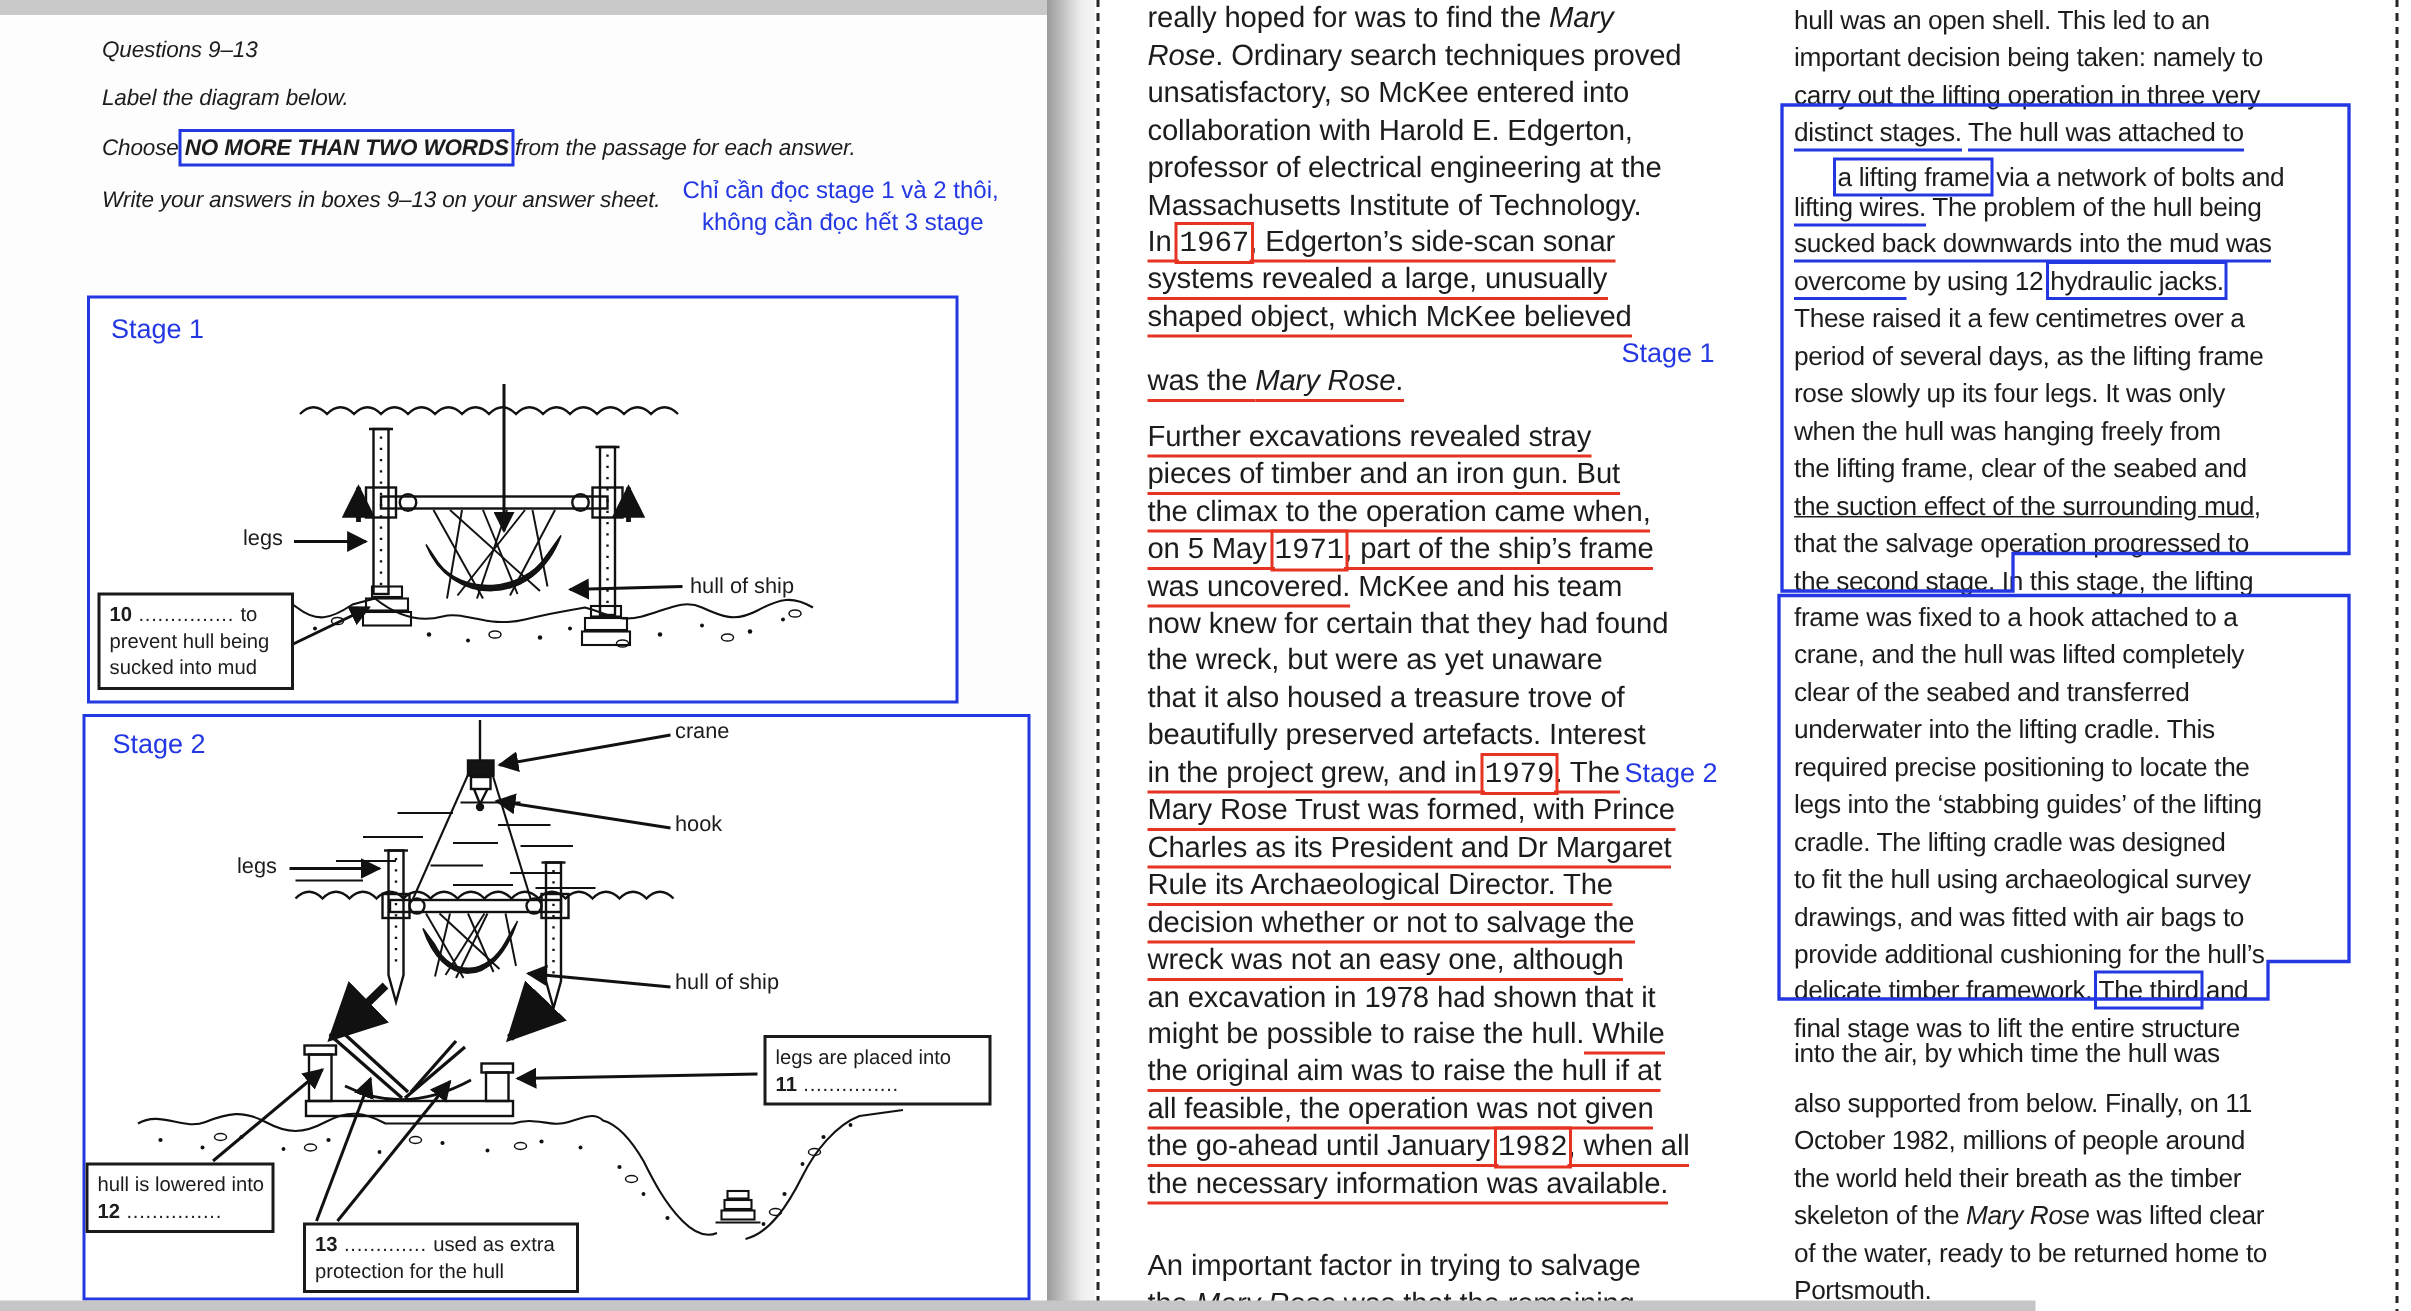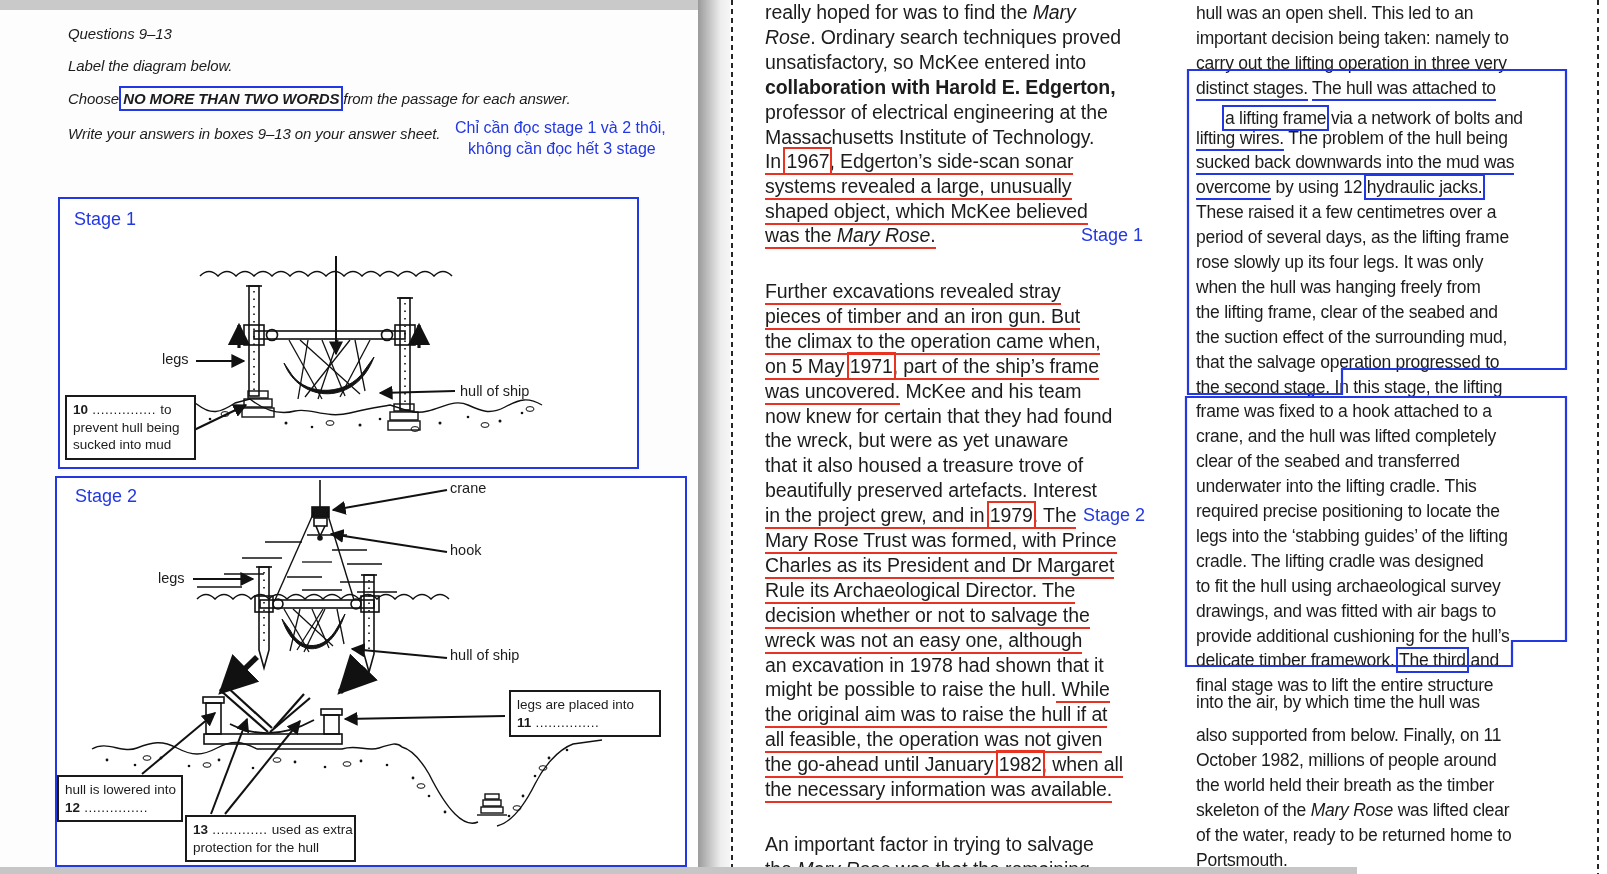--- a/index.html
+++ b/index.html
@@ -41,21 +41,21 @@
   .dashed-edge{position:absolute;top:0;width:2px;height:874px;
      background:repeating-linear-gradient(to bottom,#262626 0 5px,transparent 5px 9px);}
   #edge-left{left:731px;} #edge-right{left:1597px;}
 
   .text-line{position:absolute;white-space:pre;}
   .col1 .text-line{font-size:19.5px;letter-spacing:-.1px;}
   .col2 .text-line{font-size:17.5px;letter-spacing:-.25px;}
   .it{font-style:italic}
   .bd{font-weight:700}
   .ru{border-bottom:2.5px solid var(--red);padding-bottom:1px;}
-  .rb{outline:2.5px solid var(--red);outline-offset:1px;}
+  .rb{outline:2.5px solid var(--red);outline-offset:1px;font-family:Liberation Mono, monospace;}
   .bu{border-bottom:2.5px solid var(--blue);padding-bottom:1px;}
   .bb{outline:2.5px solid var(--blue);outline-offset:1px;}
   .margin-note{position:absolute;color:var(--blue);font-size:18px;white-space:pre;z-index:5;}
   #region-boxes{position:absolute;left:1180px;top:60px;z-index:4;}
 </style>
 </head>
 <body>
 
 <div id="screen">
 
@@ -289,40 +289,40 @@
           </g>
         </g>
       </svg>
 
       <div class="plain-label" style="left:393px;top:2px">crane</div>
       <div class="plain-label" style="left:393px;top:64px">hook</div>
       <div class="plain-label" style="left:101px;top:92px">legs</div>
       <div class="plain-label" style="left:393px;top:169px">hull of ship</div>
       <div class="label-box" style="left:452px;top:212px;width:152px"><div class="seg-line"><span class="">legs are placed into</span></div><div class="seg-line"><span class="bd">11</span><span class="dots"> ...............</span></div></div>
       <div class="label-box" style="left:0px;top:297px;width:126px"><div class="seg-line"><span class="">hull is lowered into</span></div><div class="seg-line"><span class="bd">12</span><span class="dots"> ...............</span></div></div>
-      <div class="label-box" style="left:128px;top:337px;width:171px"><div class="seg-line"><span class="bd">13</span><span class="dots"> ............. </span><span class="">used as extra</span></div><div class="seg-line"><span class="">protection for the hull</span></div></div>
+      <div class="label-box" style="left:145px;top:337px;width:184px"><div class="seg-line"><span class="bd">13</span><span class="dots"> ............. </span><span class="">used as extra</span></div><div class="seg-line"><span class="">protection for the hull</span></div></div>
     </div>
   </div>
 
   <div id="page-gap"></div>
   <div id="right-page"></div>
   <div class="dashed-edge" id="edge-left"></div>
   <div class="dashed-edge" id="edge-right"></div>
 
   <div id="col1" class="col1">
       <div class="text-line" style="left: 765px; top: 1px;"><span class="">really hoped for was to find the </span><span class="it">Mary</span></div>
       <div class="text-line" style="left: 765px; top: 25.9px;"><span class="it">Rose</span><span class="">. Ordinary search techniques proved</span></div>
       <div class="text-line" style="left: 765px; top: 50.8px;"><span class="">unsatisfactory, so McKee entered into</span></div>
-      <div class="text-line" style="left: 765px; top: 75.7px; font-weight: bold;"><span class="">collaboration with Harold E. Edgerton,</span></div>
+      <div class="text-line" style="left: 765px; top: 75.7px;"><span class="">collaboration with Harold E. Edgerton,</span></div>
       <div class="text-line" style="left: 765px; top: 100.6px;"><span class="">professor of electrical engineering at the</span></div>
       <div class="text-line" style="left: 765px; top: 125.5px;"><span class="">Massachusetts Institute of Technology.</span></div>
       <div class="text-line" style="left: 765px; top: 150.4px;"><span class="ru">In </span><span class="rb">1967</span><span class="ru">, Edgerton’s side-scan sonar</span></div>
       <div class="text-line" style="left: 765px; top: 175.3px;"><span class="ru">systems revealed a large, unusually</span></div>
       <div class="text-line" style="left: 765px; top: 200.2px;"><span class="ru">shaped object, which McKee believed</span></div>
-      <div class="text-line" style="left: 765px; top: 224px;"><span class="ru">was the </span><span class="it ru">Mary Rose</span><span class="ru">.</span></div>
+      <div class="text-line" style="left: 765px; top: 243px;"><span class="ru">was the </span><span class="it ru">Mary Rose</span><span class="ru">.</span></div>
       <div class="text-line" style="left: 765px; top: 280px;"><span class="ru">Further excavations revealed stray</span></div>
       <div class="text-line" style="left: 765px; top: 304.9px;"><span class="ru">pieces of timber and an iron gun. But</span></div>
       <div class="text-line" style="left: 765px; top: 329.8px;"><span class="ru">the climax to the operation came when,</span></div>
       <div class="text-line" style="left: 765px; top: 354.7px;"><span class="ru">on 5 May </span><span class="rb">1971</span><span class="ru">, part of the ship’s frame</span></div>
       <div class="text-line" style="left: 765px; top: 379.6px;"><span class="ru">was uncovered.</span><span class=""> McKee and his team</span></div>
       <div class="text-line" style="left: 765px; top: 404.5px;"><span class="">now knew for certain that they had found</span></div>
       <div class="text-line" style="left: 765px; top: 429.4px;"><span class="">the wreck, but were as yet unaware</span></div>
       <div class="text-line" style="left: 765px; top: 454.3px;"><span class="">that it also housed a treasure trove of</span></div>
       <div class="text-line" style="left: 765px; top: 479.2px;"><span class="">beautifully preserved artefacts. Interest</span></div>
       <div class="text-line" style="left: 765px; top: 504.1px;"><span class="ru">in the project grew, and in </span><span class="rb">1979</span><span class="ru">. The</span></div>
@@ -347,21 +347,21 @@
       <div class="text-line" style="left: 1196px; top: 77.7px;"><span class="bu">distinct stages.</span><span class=""> </span><span class="bu">The hull was attached to</span></div>
       <div class="text-line" style="left: 1196px; top: 108px; padding-left: 29px;"><span class="bb">a lifting frame</span><span class=""> via a network of bolts and</span></div>
       <div class="text-line" style="left: 1196px; top: 127.5px;"><span class="bu">lifting wires.</span><span class=""> The problem of the hull being</span></div>
       <div class="text-line" style="left: 1196px; top: 152.4px;"><span class="bu">sucked back downwards into the mud was</span></div>
       <div class="text-line" style="left: 1196px; top: 177.3px;"><span class="bu">overcome</span><span class=""> by using 12 </span><span class="bb">hydraulic jacks.</span></div>
       <div class="text-line" style="left: 1196px; top: 202.2px;"><span class="">These raised it a few centimetres over a</span></div>
       <div class="text-line" style="left: 1196px; top: 227.1px;"><span class="">period of several days, as the lifting frame</span></div>
       <div class="text-line" style="left: 1196px; top: 252px;"><span class="">rose slowly up its four legs. It was only</span></div>
       <div class="text-line" style="left: 1196px; top: 276.9px;"><span class="">when the hull was hanging freely from</span></div>
       <div class="text-line" style="left: 1196px; top: 301.8px;"><span class="">the lifting frame, clear of the seabed and</span></div>
-      <div class="text-line" style="left: 1196px; top: 326.7px;"><span class="">the suction effect of the surrounding mud,</span></div>
+      <div class="text-line" style="left: 1196px; top: 326.7px; text-decoration: underline;"><span class="">the suction effect of the surrounding mud,</span></div>
       <div class="text-line" style="left: 1196px; top: 351.6px;"><span class="">that the salvage operation progressed to</span></div>
       <div class="text-line" style="left: 1196px; top: 376.5px;"><span class="">the second stage. In this stage, the lifting</span></div>
       <div class="text-line" style="left: 1196px; top: 401.4px;"><span class="">frame was fixed to a hook attached to a</span></div>
       <div class="text-line" style="left: 1196px; top: 426.3px;"><span class="">crane, and the hull was lifted completely</span></div>
       <div class="text-line" style="left: 1196px; top: 451.2px;"><span class="">clear of the seabed and transferred</span></div>
       <div class="text-line" style="left: 1196px; top: 476.1px;"><span class="">underwater into the lifting cradle. This</span></div>
       <div class="text-line" style="left: 1196px; top: 501px;"><span class="">required precise positioning to locate the</span></div>
       <div class="text-line" style="left: 1196px; top: 525.9px;"><span class="">legs into the ‘stabbing guides’ of the lifting</span></div>
       <div class="text-line" style="left: 1196px; top: 550.8px;"><span class="">cradle. The lifting cradle was designed</span></div>
       <div class="text-line" style="left: 1196px; top: 575.7px;"><span class="">to fit the hull using archaeological survey</span></div>

